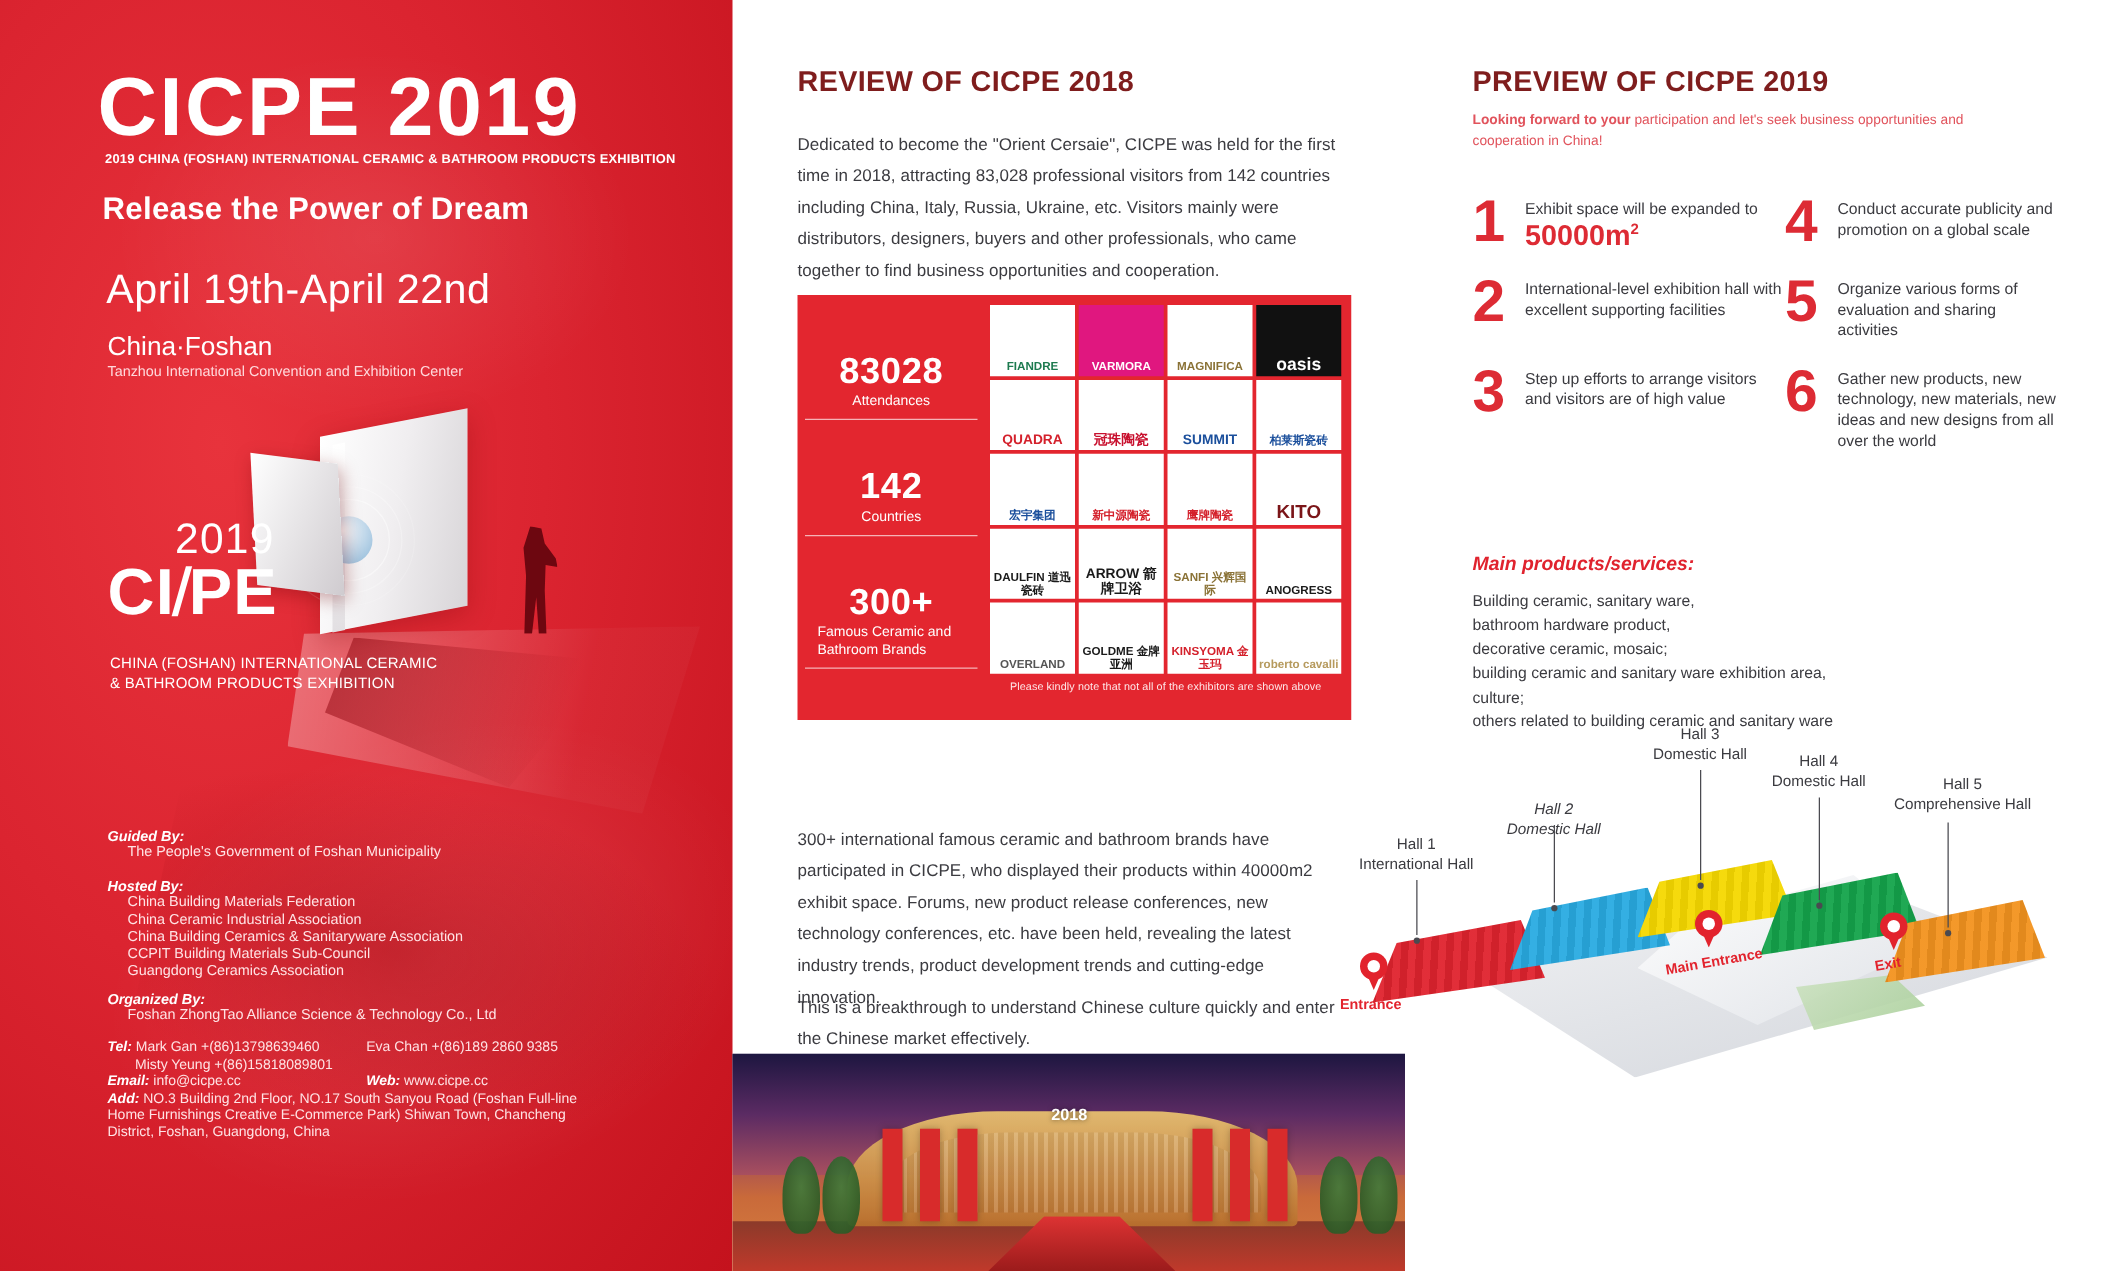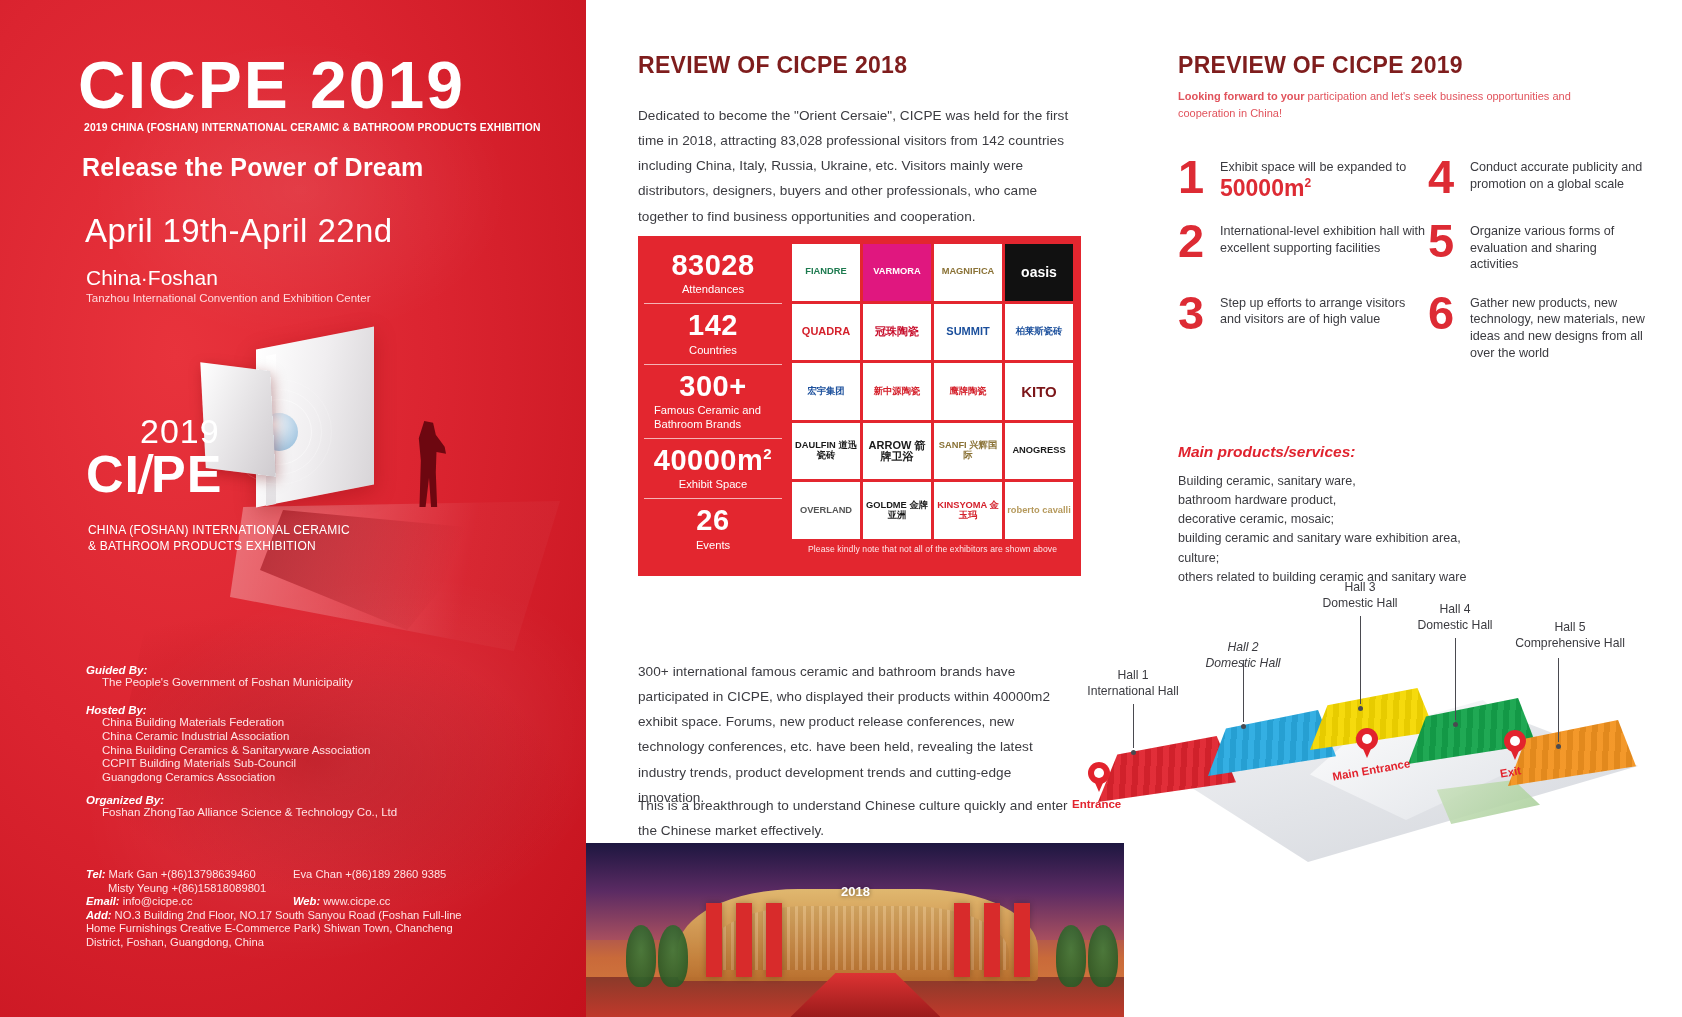--- a/index.html
+++ b/index.html
@@ -120,21 +120,21 @@
     transform: skewX(-16deg); margin: 0 3px -2px 3px;
   }
   .logo-caption {
     position: absolute; left: 88px; top: 522px; font-size: 12px; color: #fff;
     line-height: 1.35; letter-spacing: 0.2px;
   }
 
   .info-block { position: absolute; left: 86px; color: #fff; }
   .info-label { font-size: 11.5px; font-weight: 700; font-style: italic; color:#fff; }
   .info-text { font-size: 11.5px; color: #ffe3e5; line-height: 1.2; margin-left: 16px; }
-  .contact-block { position: absolute; left: 86px; top: 832px; color: #fff; width: 400px; margin-top: 36px; }
+  .contact-block { position: absolute; left: 86px; top: 832px; color: #fff; width: 400px; }
   .contact-row { font-size: 11.2px; color: #ffe3e5; line-height: 1.21; }
   .contact-row b { color: #fff; font-style: italic; font-weight: 700; }
   .c-grid { display: flex; }
   .c-grid .c1 { width: 207px; }
 
   
   .photo-strip {
     position: absolute; left: 586px; top: 843px; width: 538px; height: 174px;
     background: linear-gradient(180deg,#2a1a4d 0%, #8a3a6a 34%, #c96a3a 66%, #d9803f 100%);
     overflow: hidden;
@@ -191,30 +191,30 @@
   .stats-card {
     position: absolute; left: 0px; top: 236px; width: 443px; height: 340px;
     background: #e3262f; display: flex;
   }
   .stats-col { width: 150px; padding: 8px 6px 6px 6px; }
   .stat {
     text-align: center; color: #fff; padding: 6px 4px 7px 4px;
     border-bottom: 1px solid rgba(255,255,255,0.65);
   }
   .stat:last-child { border-bottom: none; }
-  .stat .num { font-size: 29px; font-weight: 700; letter-spacing: 0.5px; line-height: 1.08; }
+  .stat .num { font-size: 29px; font-weight: 700; letter-spacing: 0.5px; line-height: 1.08; margin-top: 32px; }
   .stat .num sup { font-size: 15px; font-weight: 700; vertical-align: super; }
   .stat .lbl { font-size: 11.2px; line-height: 1.25; margin-top: 1px; }
   .logo-wrap { flex: 1; padding: 8px 8px 4px 4px; }
   .logo-grid {
     display: grid; grid-template-columns: repeat(4, 1fr); grid-template-rows: repeat(5, 1fr);
     gap: 3px; height: 295px;
   }
   .logo-cell {
-    background: #fff; display: flex; align-items: center; justify-content: center;
+    background: #fff; display: flex; align-items: flex-end; justify-content: center;
     overflow: hidden; padding: 2px;
   }
   .logo-cell .lg { font-size: 9.3px; text-align: center; line-height: 1.05; font-weight: 700; }
   .note {
     font-size: 8.6px; color: #ffe7e9; text-align: center; margin-top: 5px; letter-spacing: .1px;
   }
 
   
   .right { position: absolute; left: 1178px; top: 0; width: 470px; height: 1017px; }
   .lead {

